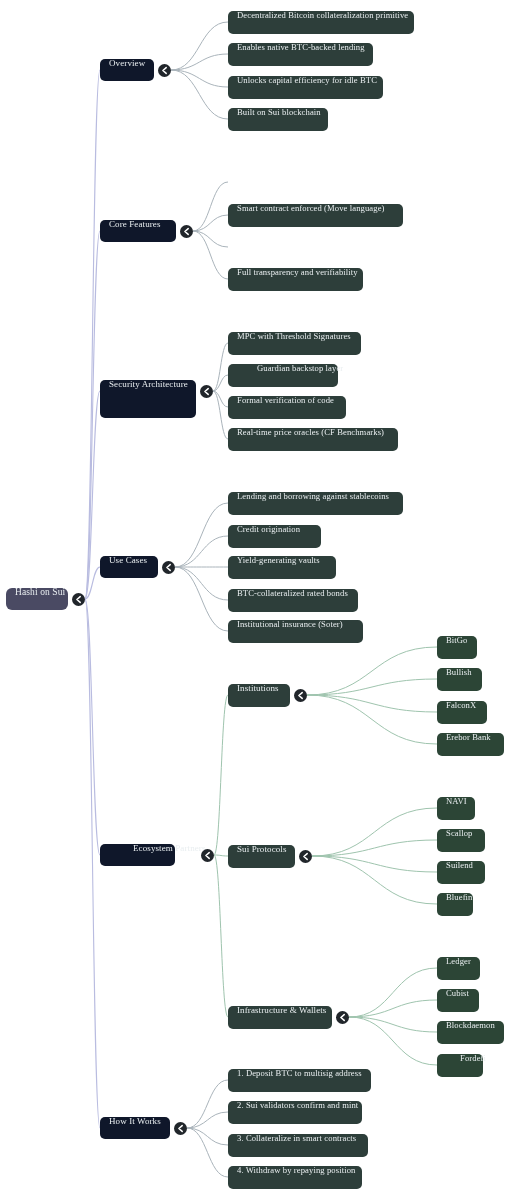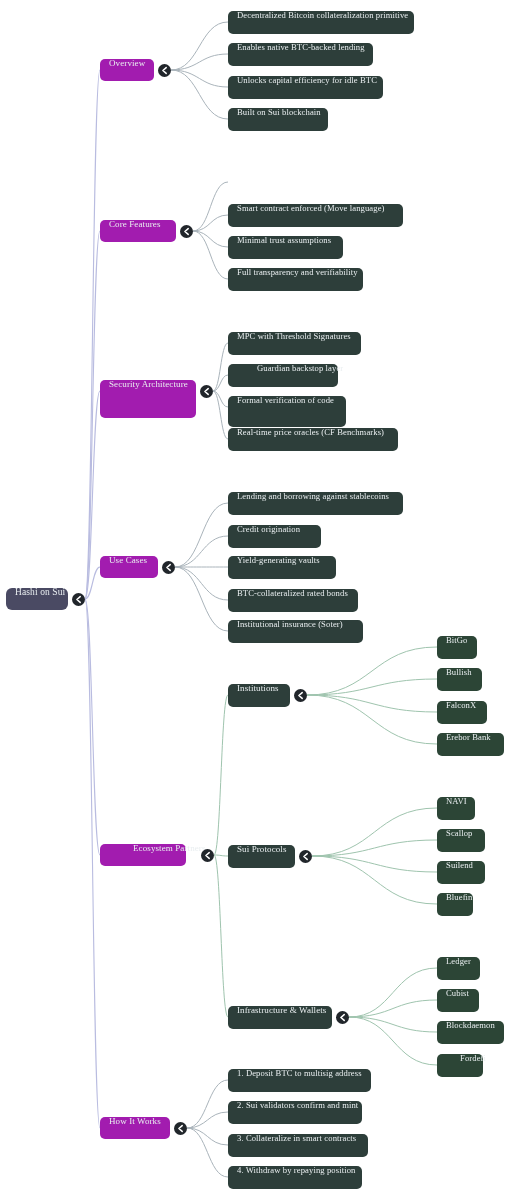--- a/index.html
+++ b/index.html
@@ -37,21 +37,21 @@
     letter-spacing: 0.1px;
     padding: 0 9px;
     line-height: 1;
   }
   .node.root {
     background: #4a4a63;
     font-size: 9.5px;
     border-radius: 6px;
   }
   .node.branch {
-    background: #a21caf;
+    background: #0f172a;
     font-size: 9px;
   }
   .node.sub {
     background: #2d3e3a;
     font-size: 9px;
   }
   .node.leaf {
     background: #2d3e3a;
     font-size: 8.6px;
   }
@@ -152,41 +152,38 @@
       <span>Core Features</span>
     </div>
     <div class="toggle" style="left: 179.5px; top: 224.5px;">
       <svg width="13" height="13" viewBox="0 0 13 13">
         <path d="M8.2 3.6 L4.9 6.5 L8.2 9.4" fill="none" stroke="#ffffff" stroke-width="1.5" stroke-linecap="round" stroke-linejoin="round"></path>
       </svg>
     </div>
     <div class="node leaf" style="left: 228px; top: 203.5px; width: 175px; height: 23px;">
       <span>Smart contract enforced (Move language)</span>
     </div>
-    <div class="node leaf" style="left: 228px; top: 235.5px; width: 115px; height: 23px;">
-      <span>Minimal trust assumptions</span>
-    </div>
     <div class="node leaf" style="left: 228px; top: 267.5px; width: 135px; height: 23px;">
       <span>Full transparency and verifiability</span>
     </div>
     <div class="node branch" style="left: 100px; top: 380px; width: 96px; height: 38px;">
       <span>Security Architecture</span>
     </div>
     <div class="toggle" style="left: 199.5px; top: 384.5px;">
       <svg width="13" height="13" viewBox="0 0 13 13">
         <path d="M8.2 3.6 L4.9 6.5 L8.2 9.4" fill="none" stroke="#ffffff" stroke-width="1.5" stroke-linecap="round" stroke-linejoin="round"></path>
       </svg>
     </div>
     <div class="node leaf" style="left: 228px; top: 331.5px; width: 133px; height: 23px;">
       <span>MPC with Threshold Signatures</span>
     </div>
     <div class="node leaf" style="left: 228px; top: 363.5px; width: 110px; height: 23px; padding-left: 29px;">
       <span>Guardian backstop layer</span>
     </div>
-    <div class="node leaf" style="left: 228px; top: 395.5px; width: 118px; height: 31px;">
+    <div class="node leaf" style="left: 228px; top: 395.5px; width: 118px; height: 23px;">
       <span>Formal verification of code</span>
     </div>
     <div class="node leaf" style="left: 228px; top: 427.5px; width: 170px; height: 23px;">
       <span>Real-time price oracles (CF Benchmarks)</span>
     </div>
     <div class="node branch" style="left: 100px; top: 556px; width: 58px; height: 22px;">
       <span>Use Cases</span>
     </div>
     <div class="toggle" style="left: 161.5px; top: 560.5px;">
       <svg width="13" height="13" viewBox="0 0 13 13">
@@ -201,21 +198,21 @@
     </div>
     <div class="node leaf" style="left: 228px; top: 555.5px; width: 108px; height: 23px;">
       <span>Yield-generating vaults</span>
     </div>
     <div class="node leaf" style="left: 228px; top: 588.5px; width: 130px; height: 23px;">
       <span>BTC-collateralized rated bonds</span>
     </div>
     <div class="node leaf" style="left: 228px; top: 619.5px; width: 135px; height: 23px;">
       <span>Institutional insurance (Soter)</span>
     </div>
-    <div class="node branch" style="left: 100px; top: 844px; width: 86px; height: 22px; padding-left: 33px;">
+    <div class="node branch" style="left: 100px; top: 844px; width: 75px; height: 22px; padding-left: 33px;">
       <span>Ecosystem Partners</span>
     </div>
     <div class="toggle" style="left: 200.5px; top: 848.5px;">
       <svg width="13" height="13" viewBox="0 0 13 13">
         <path d="M8.2 3.6 L4.9 6.5 L8.2 9.4" fill="none" stroke="#ffffff" stroke-width="1.5" stroke-linecap="round" stroke-linejoin="round"></path>
       </svg>
     </div>
     <div class="node sub" style="left: 228px; top: 683.5px; width: 62px; height: 23px;">
       <span>Institutions</span>
     </div>

